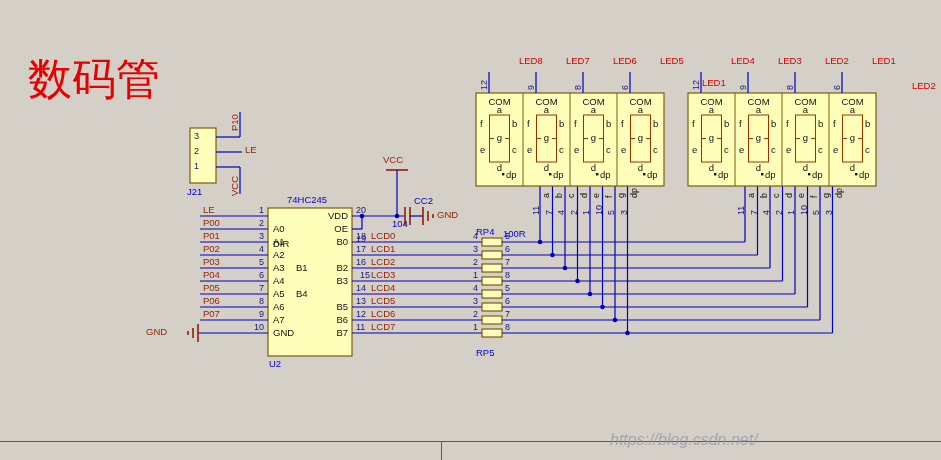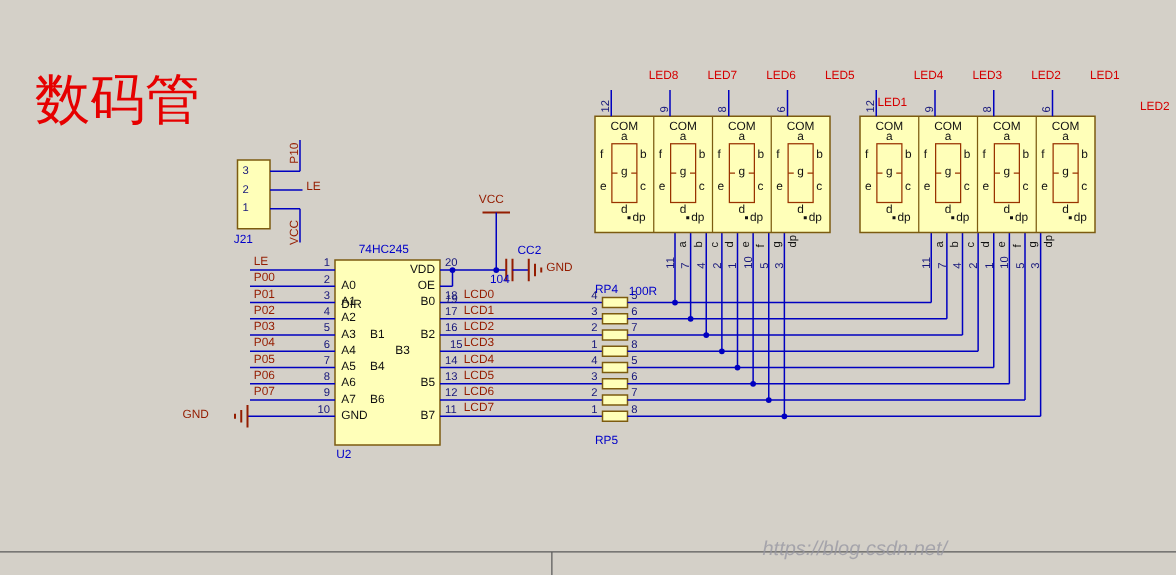--- a/index.html
+++ b/index.html
@@ -220,21 +220,21 @@
       <div class="lbl pin" style="left: 238px; top: 257px; width: 26px; text-align: right;">5</div>
       <div class="lbl name" style="left: 273px; top: 262px;">A3</div>
       <div class="lbl name" style="left: 296px; top: 262px; width: 52px; text-align: right;">B2</div>
       <div class="lbl pin" style="left: 356px; top: 257px;">16</div>
       <div class="lbl net" style="left: 203px; top: 256px;">P03</div>
       <div class="lbl net" style="left: 371px; top: 256px;">LCD2</div>
       <div class="lbl pin" style="left: 452px; top: 257px; width: 26px; text-align: right;">2</div>
       <div class="lbl pin" style="left: 505px; top: 257px;">7</div>
       <div class="lbl pin" style="left: 238px; top: 270px; width: 26px; text-align: right;">6</div>
       <div class="lbl name" style="left: 273px; top: 275px;">A4</div>
-      <div class="lbl name" style="left: 296px; top: 275px; width: 52px; text-align: center;">B3</div>
+      <div class="lbl name" style="left: 296px; top: 275px; width: 52px; text-align: right;">B3</div>
       <div class="lbl pin" style="left: 360px; top: 270px;">15</div>
       <div class="lbl net" style="left: 203px; top: 269px;">P04</div>
       <div class="lbl net" style="left: 371px; top: 269px;">LCD3</div>
       <div class="lbl pin" style="left: 452px; top: 270px; width: 26px; text-align: right;">1</div>
       <div class="lbl pin" style="left: 505px; top: 270px;">8</div>
       <div class="lbl pin" style="left: 238px; top: 283px; width: 26px; text-align: right;">7</div>
       <div class="lbl name" style="left: 273px; top: 288px;">A5</div>
       <div class="lbl name" style="left: 296px; top: 288px; width: 52px; text-align: left;">B4</div>
       <div class="lbl pin" style="left: 356px; top: 283px;">14</div>
       <div class="lbl net" style="left: 203px; top: 282px;">P05</div>
@@ -244,21 +244,21 @@
       <div class="lbl pin" style="left: 238px; top: 296px; width: 26px; text-align: right;">8</div>
       <div class="lbl name" style="left: 273px; top: 301px;">A6</div>
       <div class="lbl name" style="left: 296px; top: 301px; width: 52px; text-align: right;">B5</div>
       <div class="lbl pin" style="left: 356px; top: 296px;">13</div>
       <div class="lbl net" style="left: 203px; top: 295px;">P06</div>
       <div class="lbl net" style="left: 371px; top: 295px;">LCD5</div>
       <div class="lbl pin" style="left: 452px; top: 296px; width: 26px; text-align: right;">3</div>
       <div class="lbl pin" style="left: 505px; top: 296px;">6</div>
       <div class="lbl pin" style="left: 238px; top: 309px; width: 26px; text-align: right;">9</div>
       <div class="lbl name" style="left: 273px; top: 314px;">A7</div>
-      <div class="lbl name" style="left: 296px; top: 314px; width: 52px; text-align: left;">B6</div>
+      <div class="lbl name" style="left: 296px; top: 314px; width: 52px; text-align: right;">B6</div>
       <div class="lbl pin" style="left: 356px; top: 309px;">12</div>
       <div class="lbl net" style="left: 203px; top: 308px;">P07</div>
       <div class="lbl net" style="left: 371px; top: 308px;">LCD6</div>
       <div class="lbl pin" style="left: 452px; top: 309px; width: 26px; text-align: right;">2</div>
       <div class="lbl pin" style="left: 505px; top: 309px;">7</div>
       <div class="lbl pin" style="left: 238px; top: 322px; width: 26px; text-align: right;">10</div>
       <div class="lbl name" style="left: 273px; top: 327px;">GND</div>
       <div class="lbl name" style="left: 296px; top: 327px; width: 52px; text-align: right;">B7</div>
       <div class="lbl pin" style="left: 356px; top: 322px;">11</div>
       <div class="lbl net" style="left: 371px; top: 321px;">LCD7</div>

